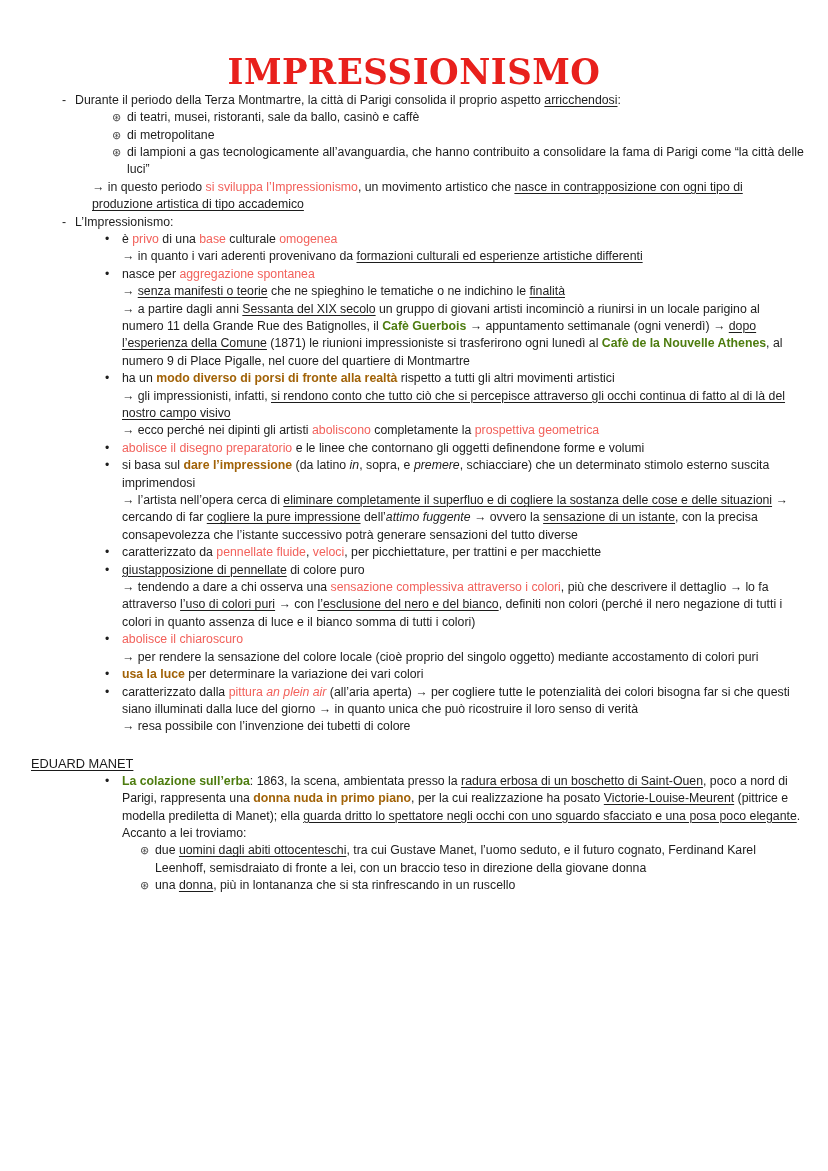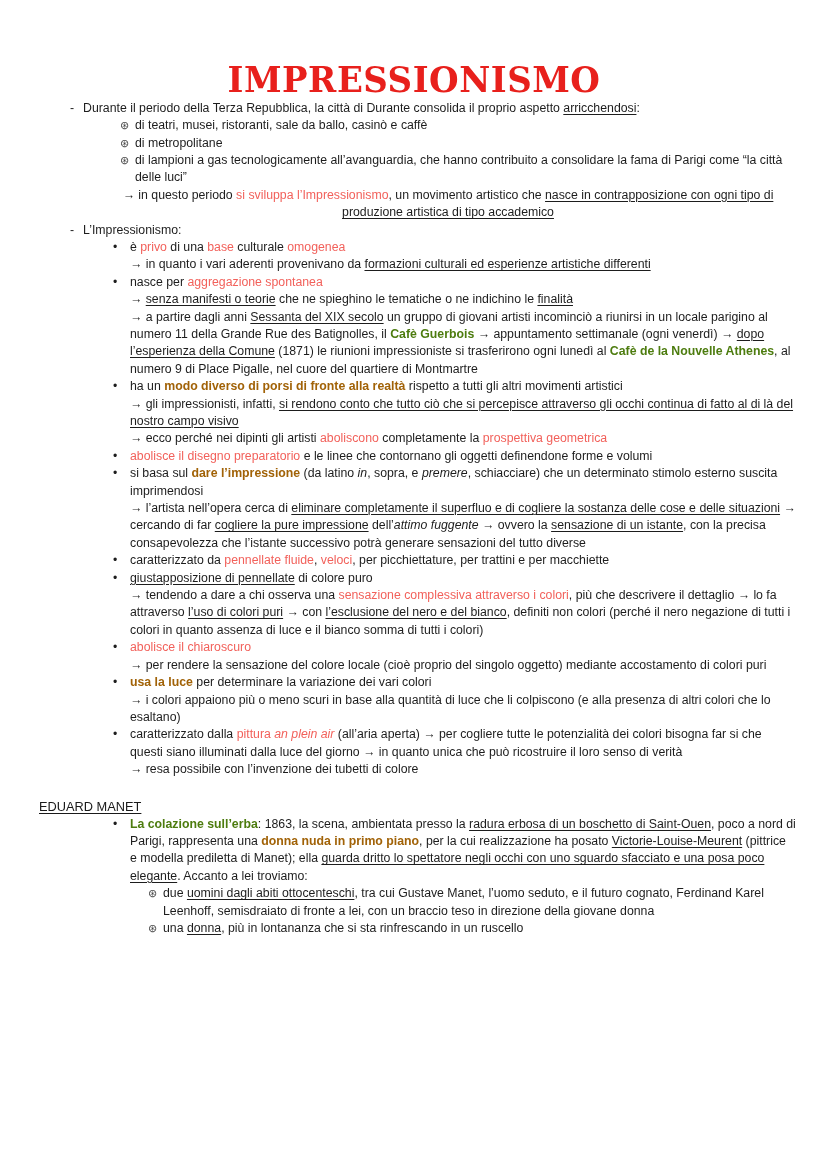--- a/index.html
+++ b/index.html
@@ -12,21 +12,21 @@
     height: 1171px;
     font-family: "Liberation Sans", sans-serif;
     color: #1a1a1a;
     position: relative;
     overflow: hidden;
   }
   .page {
     width: 828px;
     height: 1027px;
     box-sizing: border-box;
-    padding: 8px;
+    padding: 0;
     position: relative;
   }
   .doc-title {
     text-align: center;
     font-family: "DejaVu Serif", serif;
     font-weight: bold;
     font-style: normal;
     font-size: 34px;
     letter-spacing: 0.5px;
     color: #E8201C;
@@ -46,21 +46,21 @@
     line-height: 17.4px;
     color: #1d1d1d;
     position: relative;
     padding-left: 0;
     margin: 0;
   }
   
   .lvl-dash   { margin-left: 62px;  padding-left: 13px; }
   .lvl-circ   { margin-left: 112px; padding-left: 15px; }
   .lvl-bul    { margin-left: 105px; padding-left: 17px; }
-  .lvl-arrow1 { margin-left: 92px; text-align: center;  }
+  .lvl-arrow1 { margin-left: 92px;  }
   .lvl-arrow2 { margin-left: 122px; }
 
   .marker {
     position: absolute;
     left: 0;
     top: 0;
     width: 14px;
     text-align: left;
     color: #1d1d1d;
   }
@@ -90,21 +90,21 @@
 <body>
 
 <div class="page">
 
   <h1 class="doc-title">IMPRESSIONISMO</h1>
 
   <div class="body-wrap">
 
     <div class="line lvl-dash">
       <span class="marker dash">-</span>
-      <span>Durante il periodo della Terza Repubblica, la città di Durante consolida il proprio aspetto </span><span class="u">arricchendosi</span><span>:</span>
+      <span>Durante il periodo della Terza Montmartre, la città di Parigi consolida il proprio aspetto </span><span class="u">arricchendosi</span><span>:</span>
     </div>
 
     <div class="line lvl-circ">
       <span class="marker circ">⊛</span>
       <span>di teatri, musei, ristoranti, sale da ballo, casinò e caffè</span>
     </div>
     <div class="line lvl-circ">
       <span class="marker circ">⊛</span>
       <span>di metropolitane</span>
     </div>
@@ -192,24 +192,20 @@
     </div>
     <div class="line lvl-arrow2">
       <span class="arrow">→</span>
       <span>per rendere la sensazione del colore locale (cioè proprio del singolo oggetto) mediante accostamento di colori puri</span>
     </div>
 
     <div class="line lvl-bul">
       <span class="marker bullet">•</span>
       <span class="rb">usa la luce</span><span> per determinare la variazione dei vari colori</span>
     </div>
-    <div class="line lvl-arrow2">
-      <span class="arrow">→</span>
-      <span>i colori appaiono più o meno scuri in base alla quantità di luce che li colpiscono (e alla presenza di altri colori che lo esaltano)</span>
-    </div>
 
     <div class="line lvl-bul">
       <span class="marker bullet">•</span>
       <span>caratterizzato dalla </span><span class="r">pittura </span><span class="r i">an plein air</span><span> (all’aria aperta) → per cogliere tutte le potenzialità dei colori bisogna far si che questi siano illuminati dalla luce del giorno → in quanto unica che può ricostruire il loro senso di verità</span>
     </div>
     <div class="line lvl-arrow2">
       <span class="arrow">→</span>
       <span>resa possibile con l’invenzione dei tubetti di colore</span>
     </div>
 

